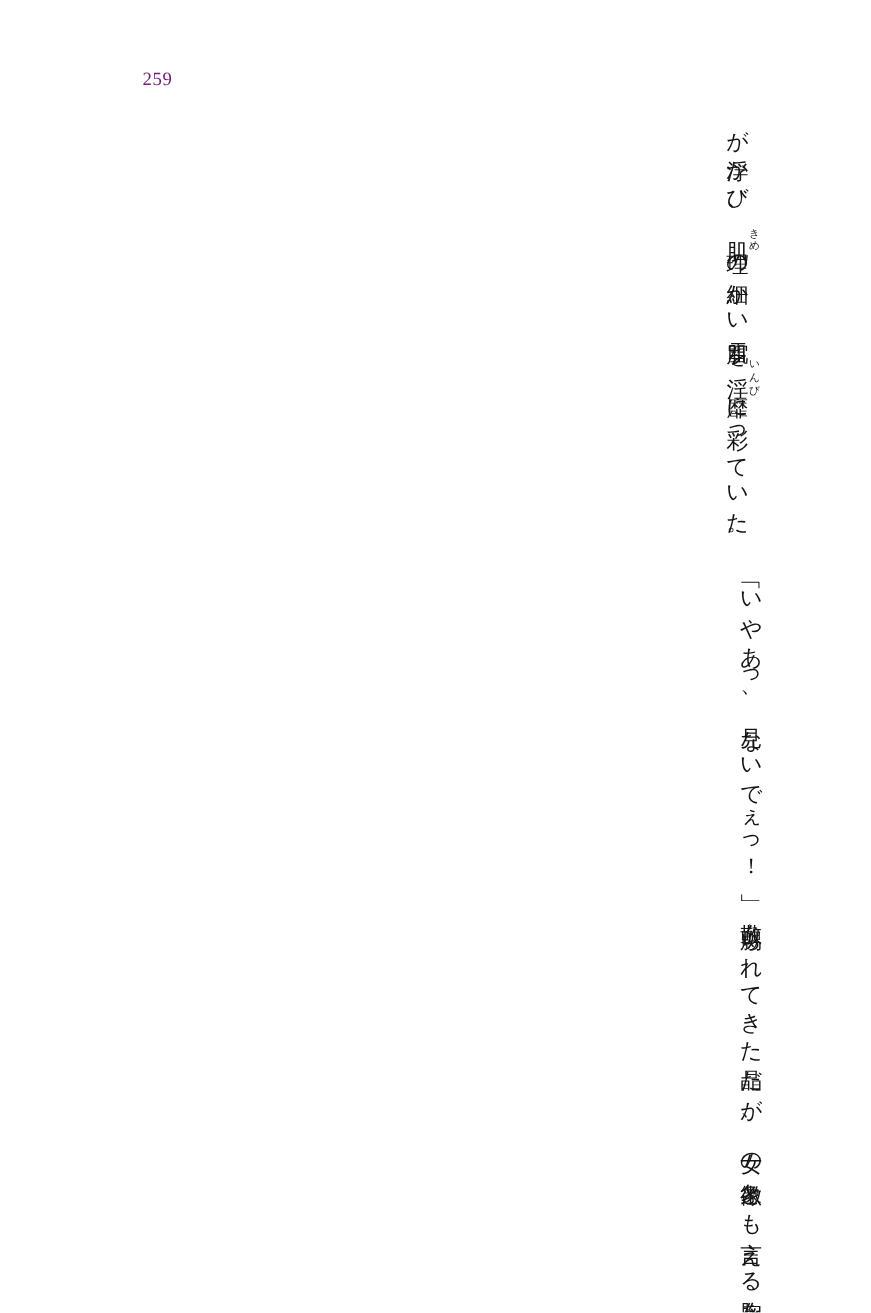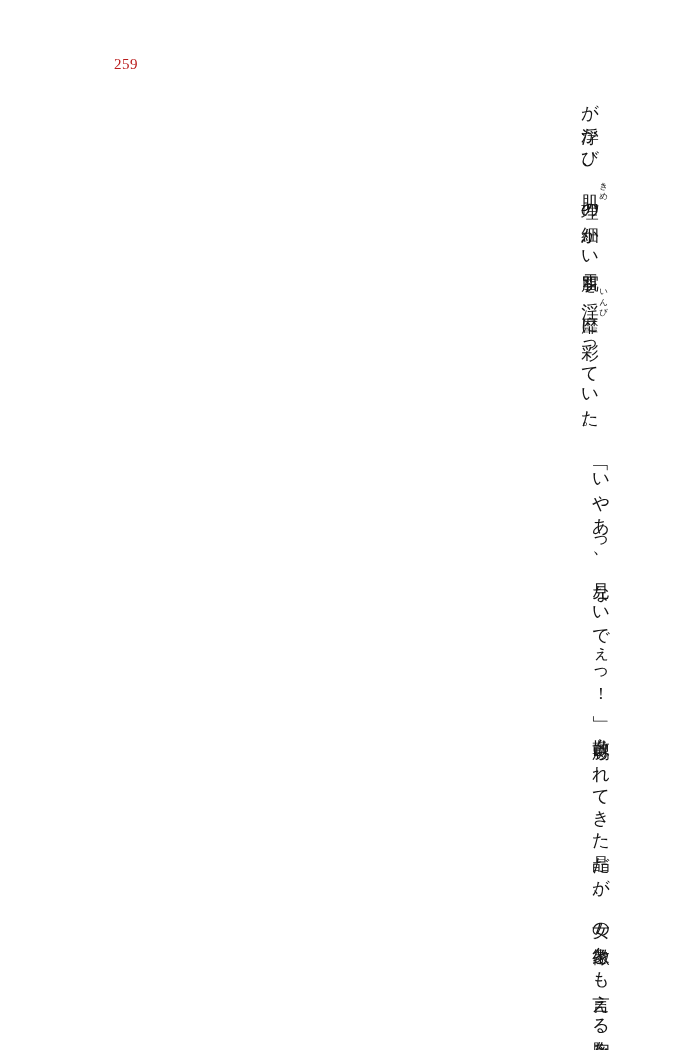--- a/index.html
+++ b/index.html
@@ -17,21 +17,21 @@
     height: 1050px;
     background: #ffffff;
     overflow: hidden;
   }
   .page-number {
     position: absolute;
     top: 56px;
     left: 114px;
     font-size: 15px;
     letter-spacing: 0.5px;
-    color: #b91c1c;
+    color: #701a75;
     font-family: "Liberation Serif", "DejaVu Serif", serif;
   }
   .text-block {
     position: absolute;
     top: 92px;
     right: 88px;
     height: 862px;
     width: 508px;
     writing-mode: vertical-rl;
     text-orientation: upright;

